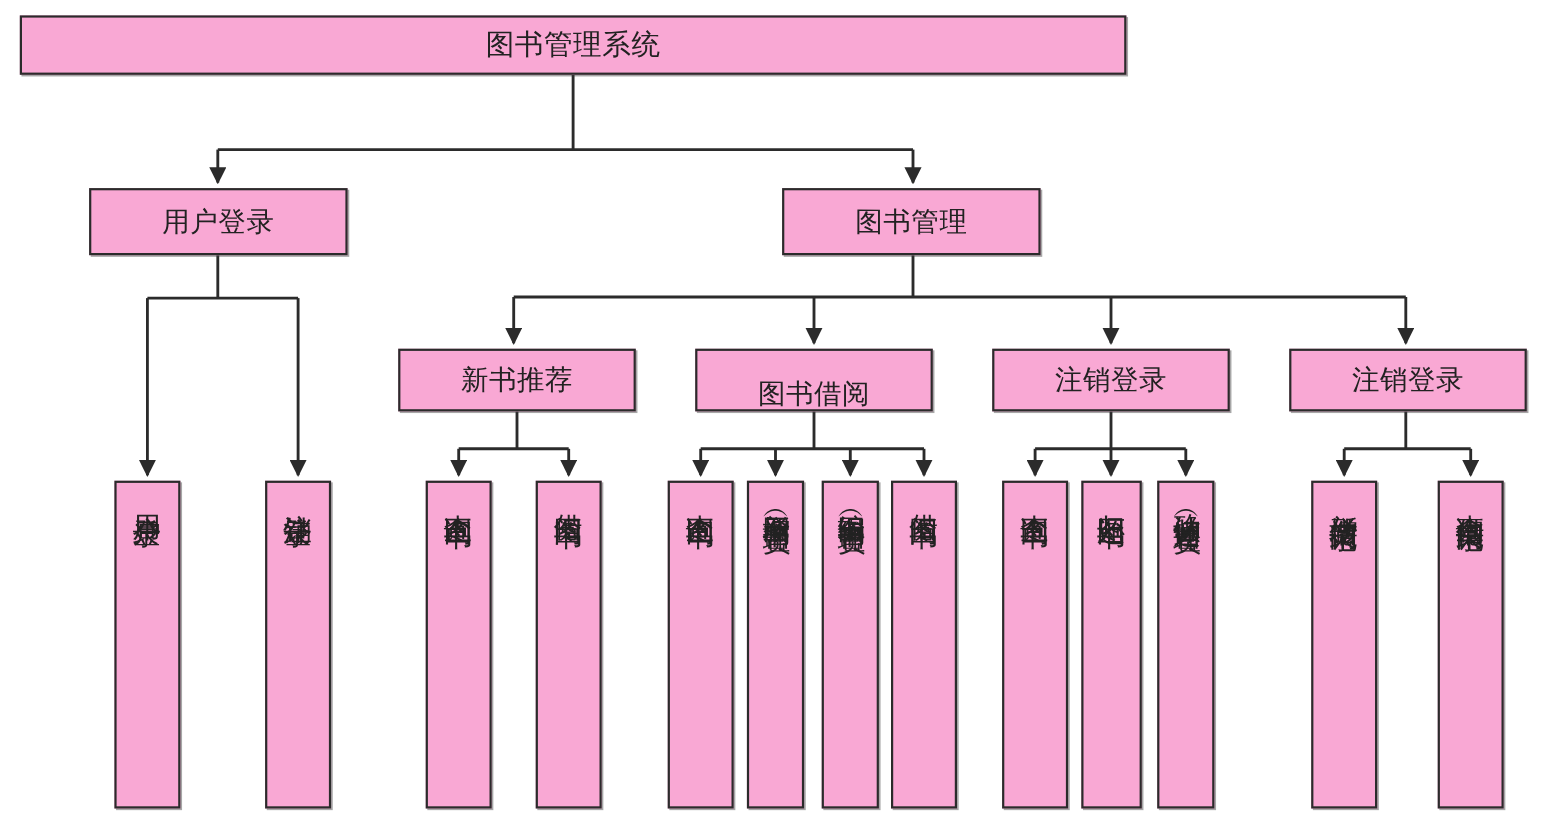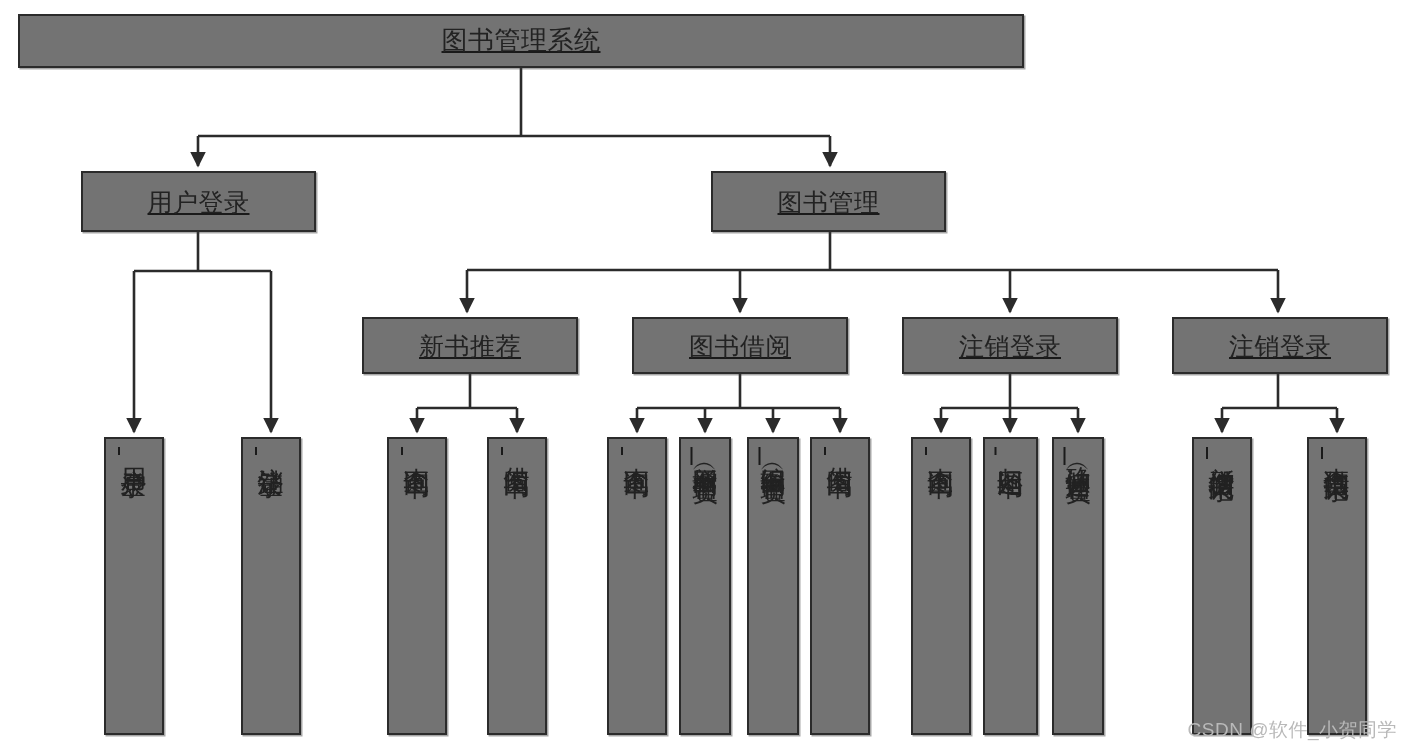--- a/index.html
+++ b/index.html
@@ -14,28 +14,27 @@
   #diagram-root{
     position:absolute;left:0;top:0;width:1405px;height:747px;
   }
   svg#edges{
     position:absolute;left:0;top:0;width:1405px;height:747px;
     pointer-events:none;
   }
   .node{
     position:absolute;
     box-sizing:border-box;
-    background:#737373;
+    background:#f9a8d4;
     border:2px solid #2b2b2b;
     box-shadow:1.5px 1.5px 0 0 rgba(60,60,60,0.45);
     display:flex;
     align-items:center;
     justify-content:center;
     z-index:2;
-    text-decoration:underline;
   }
   .node .label{
     display:block;
     text-align:center;
     line-height:1.12;
     letter-spacing:0.5px;
     color:#222222;
     -webkit-font-smoothing:antialiased;
   }
   
@@ -135,21 +134,21 @@
   </div>
 
   <div class="node horiz" style="left:362px;top:317px;width:216px;height:57px;">
     <span class="label">新书推荐</span>
   </div>
 
   <div class="node horiz" style="left:711px;top:171px;width:235px;height:61px;">
     <span class="label">图书管理</span>
   </div>
 
-  <div class="node horiz" style="left:632px;top:317px;width:216px;height:57px;">
+  <div class="node horiz" style="left:632px;top:317px;width:216px;height:57px;align-items:flex-end;">
     <span class="label">图书借阅</span>
   </div>
 
   <div class="node horiz" style="left:902px;top:317px;width:216px;height:57px;">
     <span class="label">注销登录</span>
   </div>
 
   <div class="node horiz" style="left:1172px;top:317px;width:216px;height:57px;">
     <span class="label">注销登录</span>
   </div>
@@ -199,15 +198,14 @@
   </div>
 
   <div class="node vert" style="left:1192px;top:437px;width:60px;height:298px;">
     <span class="label">新增借阅记录</span>
   </div>
 
   <div class="node vert" style="left:1307px;top:437px;width:60px;height:298px;">
     <span class="label">查询借阅记录</span>
   </div>
 
-  <div id="watermark">CSDN @软件_小贺同学</div>
 
 </div>
 
 </body></html>

